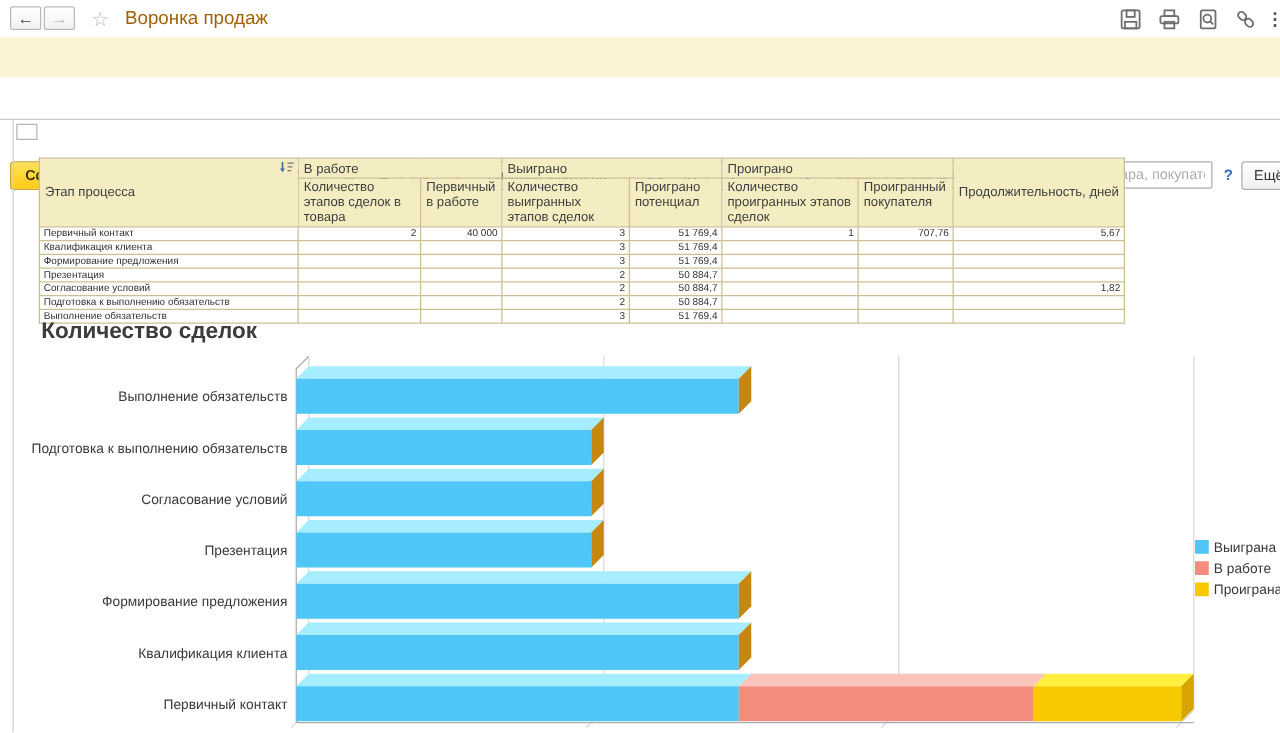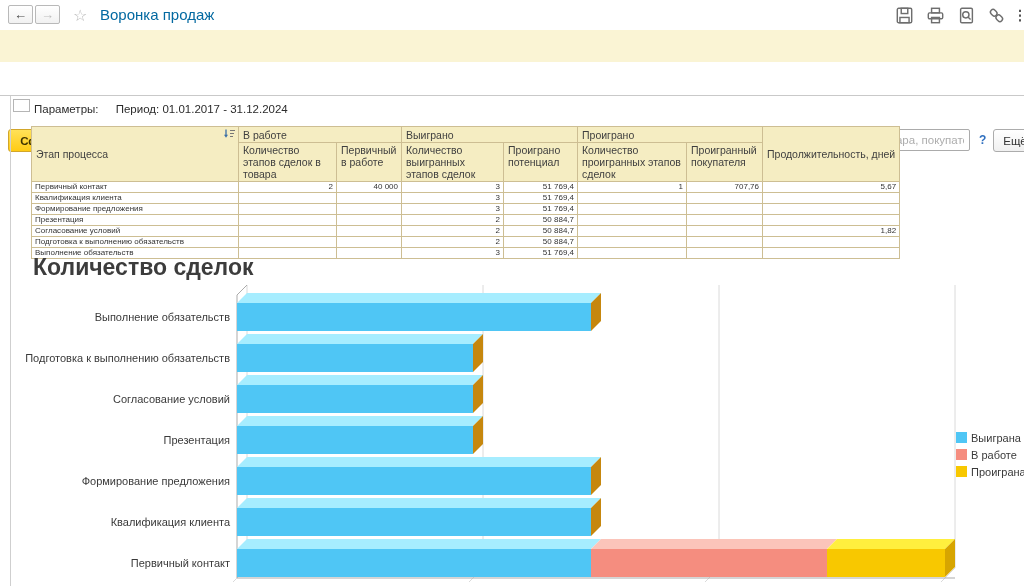--- a/index.html
+++ b/index.html
@@ -8,21 +8,21 @@
   .abs { position:absolute; }
   #stage { position:relative; width:1024px; height:586px; background:#fff; }
 
   
   #topbar { left:0; top:0; width:1024px; height:30px; background:#fff; }
   .navbtn { width:25px; height:19px; border:1px solid #B9B9B9; border-radius:2px;
     background:linear-gradient(#FFFFFF,#F1F1F1); display:flex; align-items:center;
     justify-content:center; font-size:13px; color:#444; }
   .navbtn.disabled { color:#BDBDBD; }
   #fav-star { font-size:16px; color:#B9B9B9; }
-  #app-title { font-size:15px; color:#0369a1; font-weight:500; }
+  #app-title { font-size:15px; color:#a16207; font-weight:500; }
   .hdricon { width:17px; height:17px; color:#6E6E6E; }
   .hdricon svg { width:17px; height:17px; }
   #more-dots { font-size:14px; color:#555; font-weight:bold; }
 
   
   #period-row { left:0; top:30px; width:1024px; height:32px; background:#FAF4D4; }
   #chk { left:10px; top:39px; width:14px; height:14px; border:1px solid #9A9A9A;
     background:#fff; border-radius:2px; font-size:11px; line-height:12px; text-align:center;
     color:#2F9B37; font-weight:bold; }
   .datefield { height:22px; background:#fff; border:1px solid #A9A9A9; display:flex;
@@ -73,21 +73,21 @@
     font-size:10.5px; color:#3F3F3F; padding:1px 4px; vertical-align:top; line-height:12px; }
   thead tr.grp th { height:16px; vertical-align:middle; }
   thead tr.sub th { height:37px; white-space:normal; }
   tbody td { height:10px; font-size:8px; color:#333; padding:0 3px; line-height:10px;
     background:#fff; }
   tbody td.num { text-align:right; }
   th.stage-h { position:relative; }
   th.stage-h svg { position:absolute; right:2px; top:2px; }
 
   
-  #chart-title { left:33px; top:254px; font-size:23px; font-weight:bold; color:#3C3C3C; }
+  #chart-title { left:33px; top:254px; font-size:18px; font-weight:bold; color:#3C3C3C; }
   #chart-wrap { left:0; top:252px; width:1024px; height:334px; }
   #funnel-chart { width:1024px; height:334px; display:block; }
   #funnel-chart text { font-family:"Liberation Sans",sans-serif; font-size:11px; fill:#3A3A3A; }
 </style>
 </head>
 <body>
 
 <div id="stage">
 
   <div id="topbar" class="abs">
@@ -274,24 +274,20 @@
       <span>?</span>
     </div>
     <div class="tbtn abs" style="left:993px;top:67px;width:44px;">
         <span>Ещё</span>
       </div>
   </div>
 
   <div id="left-rail" class="abs"></div>
   <div id="corner-cell" class="abs"></div>
 
-  <div id="params-line" class="abs">
-    <span class="plabel">Параметры:</span>
-    <span>Период: 01.01.2017 - 31.12.2024</span>
-  </div>
 
   <div id="report-table" class="abs">
       <table>
         <colgroup>
           <col style="width: 207px;">
           <col style="width: 98px;">
           <col style="width: 65px;">
           <col style="width: 102px;">
           <col style="width: 74px;">
           <col style="width: 109px;">

